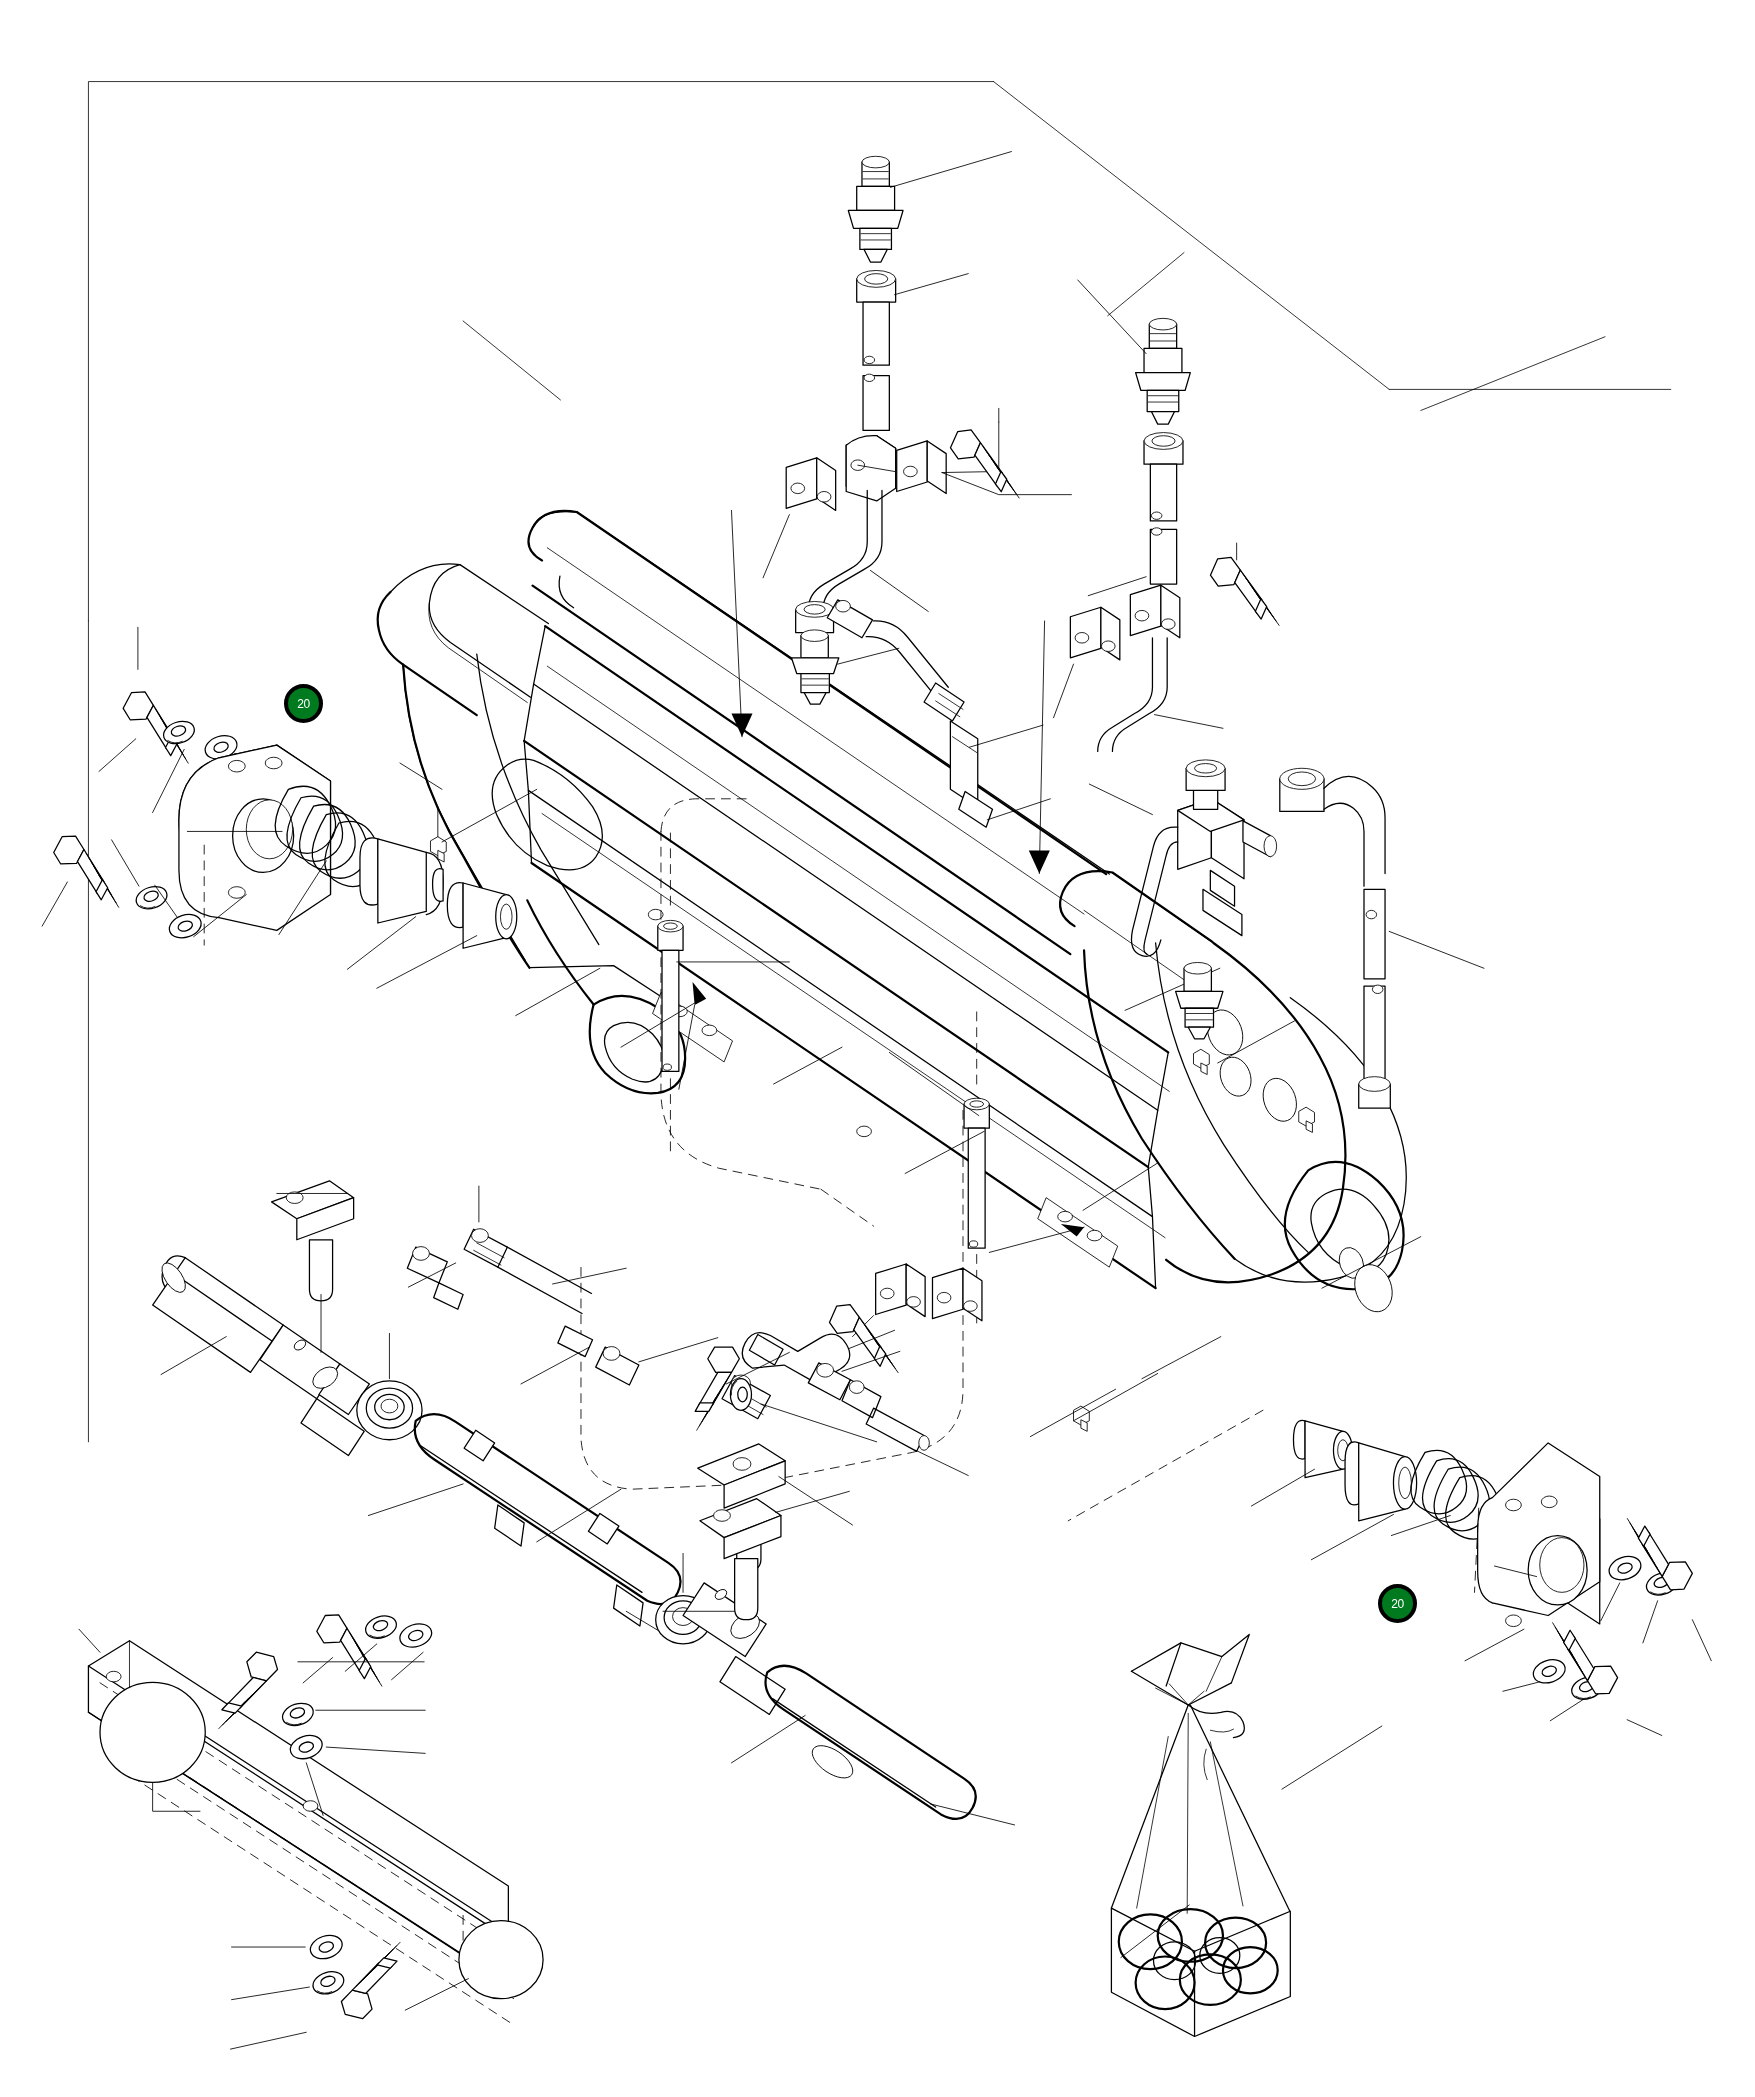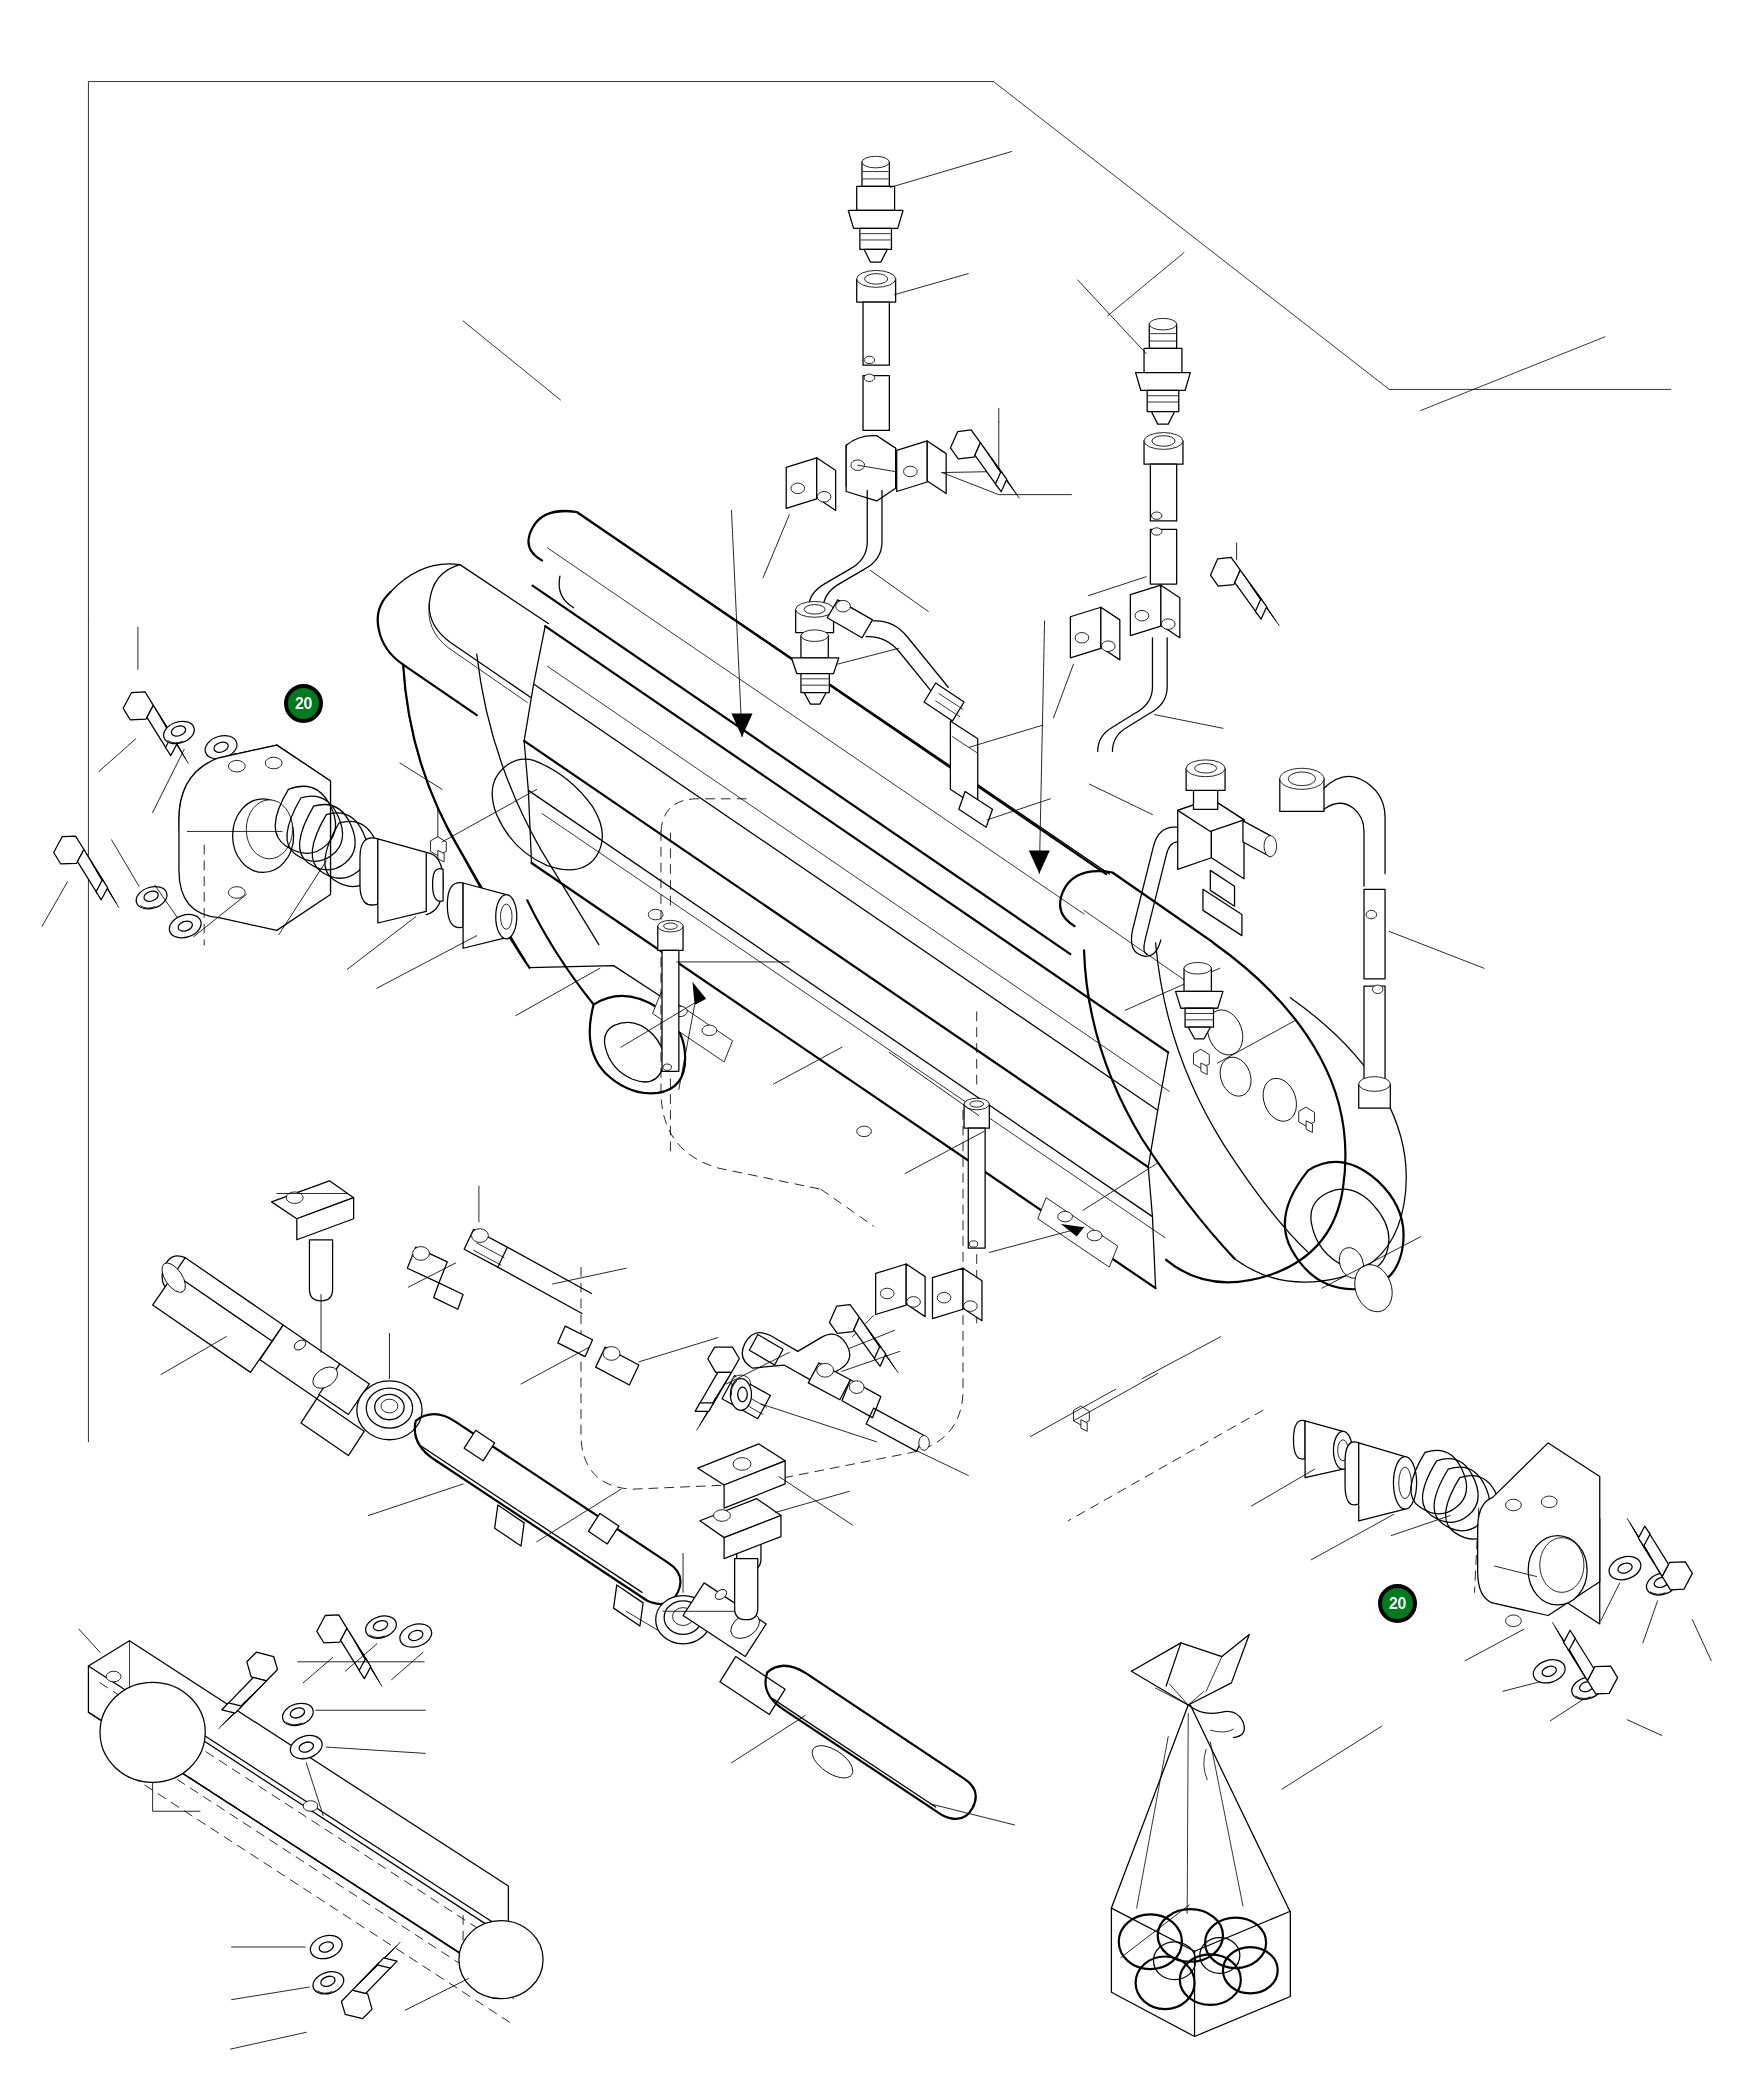--- a/index.html
+++ b/index.html
@@ -12,22 +12,22 @@
     background:#ffffff;
     overflow:hidden;
   }
   #sheet svg{position:absolute;left:0;top:0;width:1755px;height:2097px;display:block;}
   .callout-badge{
     position:absolute;
     width:39px;height:39px;
     border-radius:50%;
     display:flex;align-items:center;justify-content:center;
     box-sizing:border-box;
-    font-size:16px;
-    font-weight:700;
+    font-size:12px;
+    font-weight:400;
     letter-spacing:-0.3px;
     line-height:1;
     user-select:none;
   }
 </style>
 </head>
 <body>
 
 <div id="sheet" style="background: rgb(255, 255, 255);">
 

